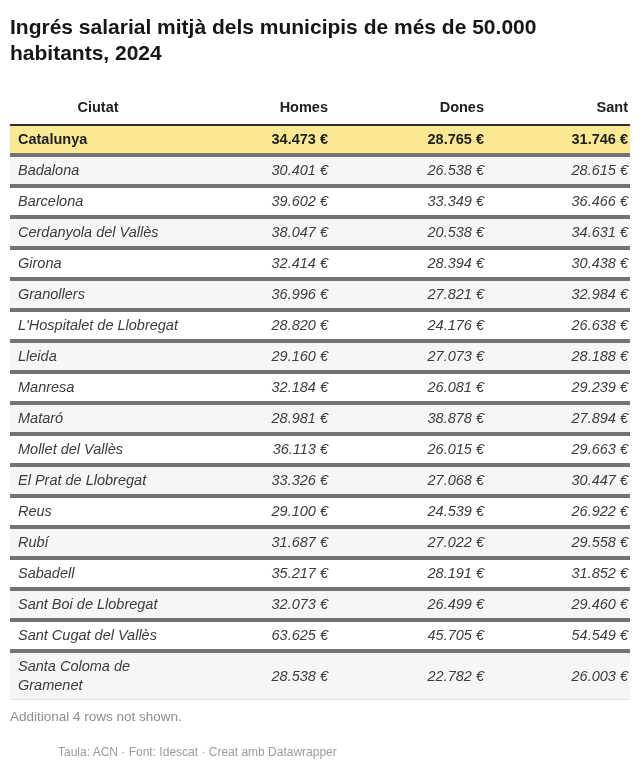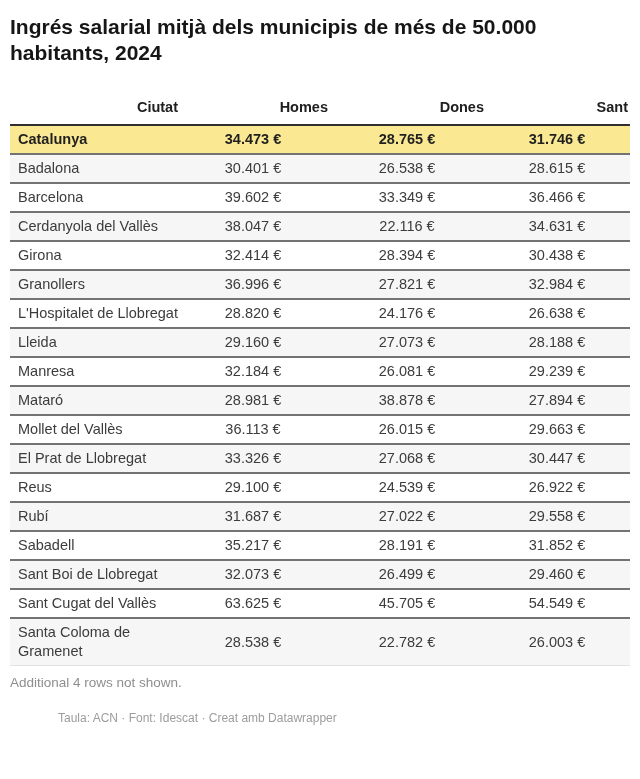--- a/index.html
+++ b/index.html
@@ -35,41 +35,41 @@
     table-layout: fixed;
   }
   col.c-city  { width: 168px; }
   col.c-homes { width: 152px; }
   col.c-dones { width: 156px; }
   col.c-total { width: 144px; }
   thead th{
     font-size: 14.5px;
     font-weight: 700;
     color: #202020;
-    text-align: right;
+    text-align: center;
     padding: 6px 0 9px 8px;
     border-bottom: 2px solid var(--rule);
   }
   thead th.num{
     text-align: right;
     padding: 6px 2px 9px 0;
   }
   tbody td{
     font-size: 14.5px;
     line-height: 19px;
     color: var(--body-text);
     padding: 4px 0 4px 8px;
     vertical-align: middle;
   }
   tbody td.num{
-    text-align: center;
+    text-align: right;
     padding: 4px 2px 4px 0;
     white-space: nowrap;
   }
-  tbody tr + tr{ border-top: 2px solid #737373; }
+  tbody tr + tr{ border-top: 4px solid #737373; font-style: italic; }
   tbody tr:nth-child(even){ background: var(--stripe); }
   tbody tr:last-child{ border-bottom: 1px solid #e2e2e2; }
   tbody tr.highlight{
     background: var(--highlight);
   }
   tbody tr.highlight td{
     font-weight: 700;
     color: #1f1f1f;
     margin-left: 41px;
   }
@@ -121,21 +121,21 @@
         </tr>
         <tr>
           <td>Barcelona</td>
           <td class="num">39.602 €</td>
           <td class="num">33.349 €</td>
           <td class="num">36.466 €</td>
         </tr>
         <tr>
           <td>Cerdanyola del Vallès</td>
           <td class="num">38.047 €</td>
-          <td class="num">22.116 €</td>
+          <td class="num">20.538 €</td>
           <td class="num">34.631 €</td>
         </tr>
         <tr>
           <td>Girona</td>
           <td class="num">32.414 €</td>
           <td class="num">28.394 €</td>
           <td class="num">30.438 €</td>
         </tr>
         <tr>
           <td>Granollers</td>

